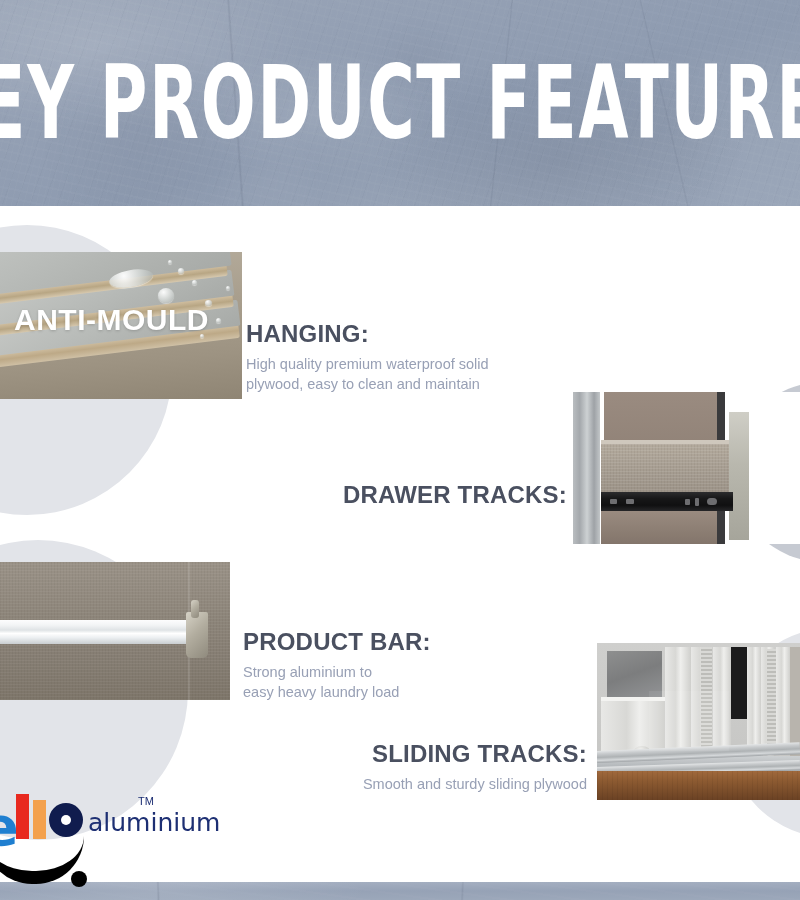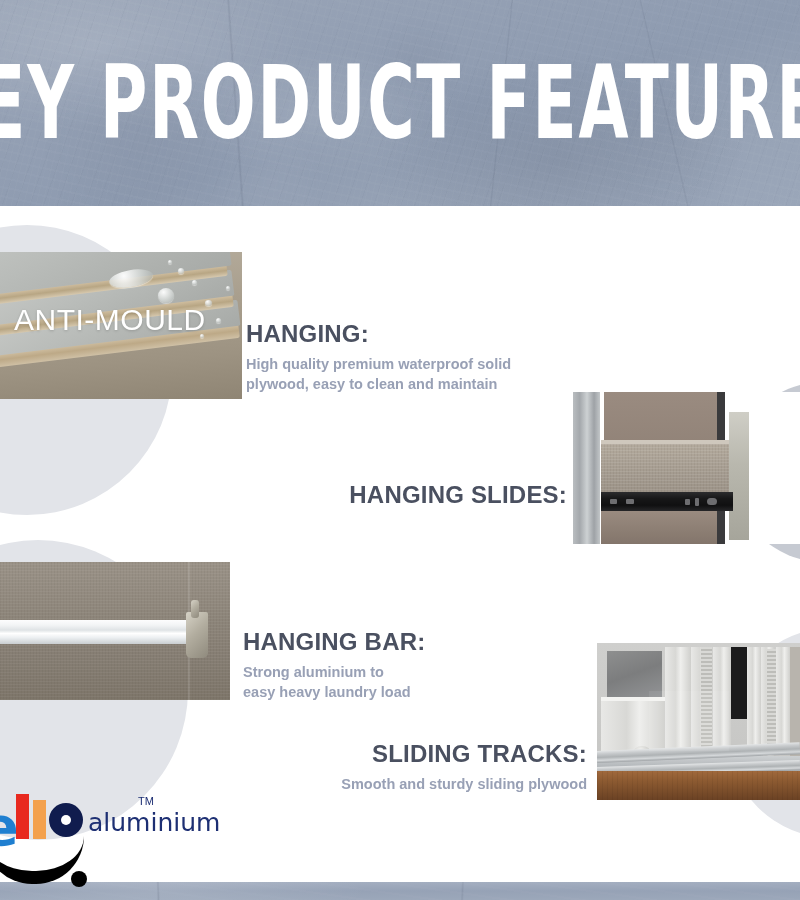--- a/index.html
+++ b/index.html
@@ -130,21 +130,21 @@
   .droplet {
     position: absolute;
     border-radius: 50%;
     background: radial-gradient(circle at 35% 28%, rgba(255,255,255,0.95), rgba(214,218,216,0.8) 55%, rgba(170,176,174,0.55) 100%);
     box-shadow: 0 1px 1px rgba(255,255,255,0.45);
   }
 
   .overlay-label {
     position: absolute;
     color: #ffffff;
-    font-weight: 400;
+    font-weight: 700;
     font-size: 30px;
     letter-spacing: 0.5px;
     z-index: 4;
     text-shadow: 0 1px 3px rgba(0,0,0,0.18);
   }
 
   
   .img-drawer { background: #ffffff; }
   .dw-wall { position: absolute; }
   .dw-side { background: linear-gradient(90deg, #b9bdc0 0%, #a4a8ac 25%, #cdd1d3 52%, #9ea2a6 78%, #c2c6c8 100%); }
@@ -209,21 +209,21 @@
   .feature-text h2 {
     font-size: 24px;
     font-weight: 700;
     color: #4a5060;
     letter-spacing: 0.2px;
     line-height: 1.15;
     margin-bottom: 6px;
   }
   .feature-text p {
     font-size: 14.5px;
-    font-weight: 700;
+    font-weight: 400;
     color: #98a0b5;
     line-height: 1.42;
     white-space: pre-line;
   }
   .feature-text.right { text-align: right; }
 
   
   .logo {
     position: absolute;
     z-index: 7;
@@ -333,32 +333,32 @@
     <div class="dw-raildot" style="left:53px; top:107px; width:8px; height:5px;"></div>
     <div class="dw-raildot" style="left:112px; top:107px; width:5px; height:6px;"></div>
     <div class="dw-raildot" style="left:122px; top:106px; width:4px; height:8px;"></div>
     <div class="dw-raildot" style="left:134px; top:106px; width:10px; height:7px; border-radius:4px;"></div>
 
     <div class="dw-wall dw-panel" style="left:28px; top:119px; width:124px; height:33px;"></div>
     <div class="dw-wall dw-dark" style="left:144px; top:119px; width:8px; height:33px;"></div>
   </div>
 
   <div class="feature-text right" style="left:200px; top:481px; width:367px;">
-    <h2>HANGING SLIDES:</h2>
+    <h2>DRAWER TRACKS:</h2>
   </div>
 
   <div class="feat-img img-hang" style="left:0px; top:562px; width:230px; height:138px;">
     <div class="hang-seam" style="left:188px; top:0px; width:2px; height:138px;"></div>
     <div class="hang-rail" style="left:-10px; top:58px; width:205px; height:24px;"></div>
     <div class="hang-bracket" style="left:186px; top:50px; width:22px; height:46px;"></div>
     <div class="hang-bracket" style="left:191px; top:38px; width:8px; height:18px; border-radius:3px;"></div>
   </div>
 
   <div class="feature-text" style="left:243px; top:628px; width:320px;">
-    <h2>HANGING BAR:</h2>
+    <h2>PRODUCT BAR:</h2>
     <p>Strong aluminium to
 easy heavy laundry load</p>
   </div>
 
   <div class="feat-img img-slide" style="left:597px; top:643px; width:203px; height:157px;">
 
     <div class="sl-panel sl-mirror" style="left:10px; top:8px; width:55px; height:52px;"></div>
     <div class="sl-panel sl-door" style="left:4px; top:58px; width:64px; height:50px;"></div>
     <div class="sl-panel" style="left:4px; top:54px; width:64px; height:4px; background:#f3f3f1;"></div>
 

